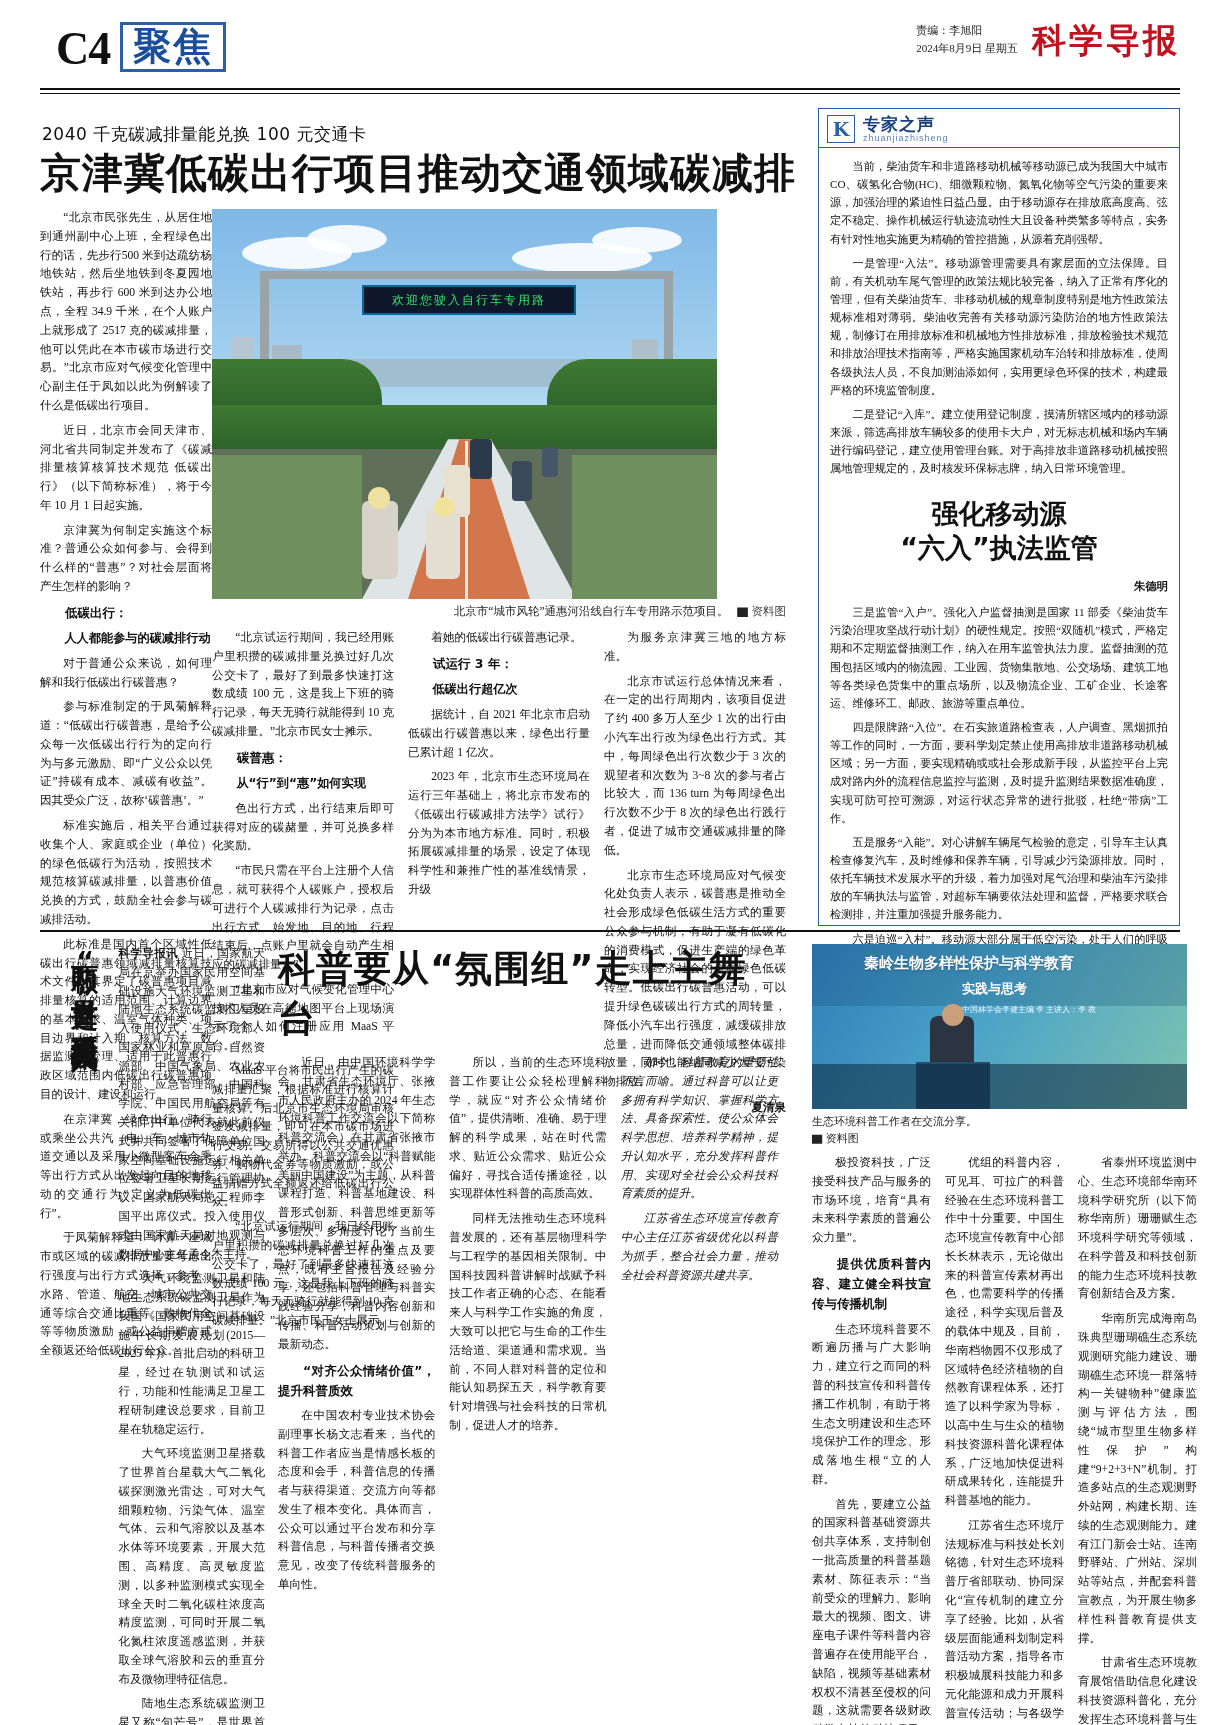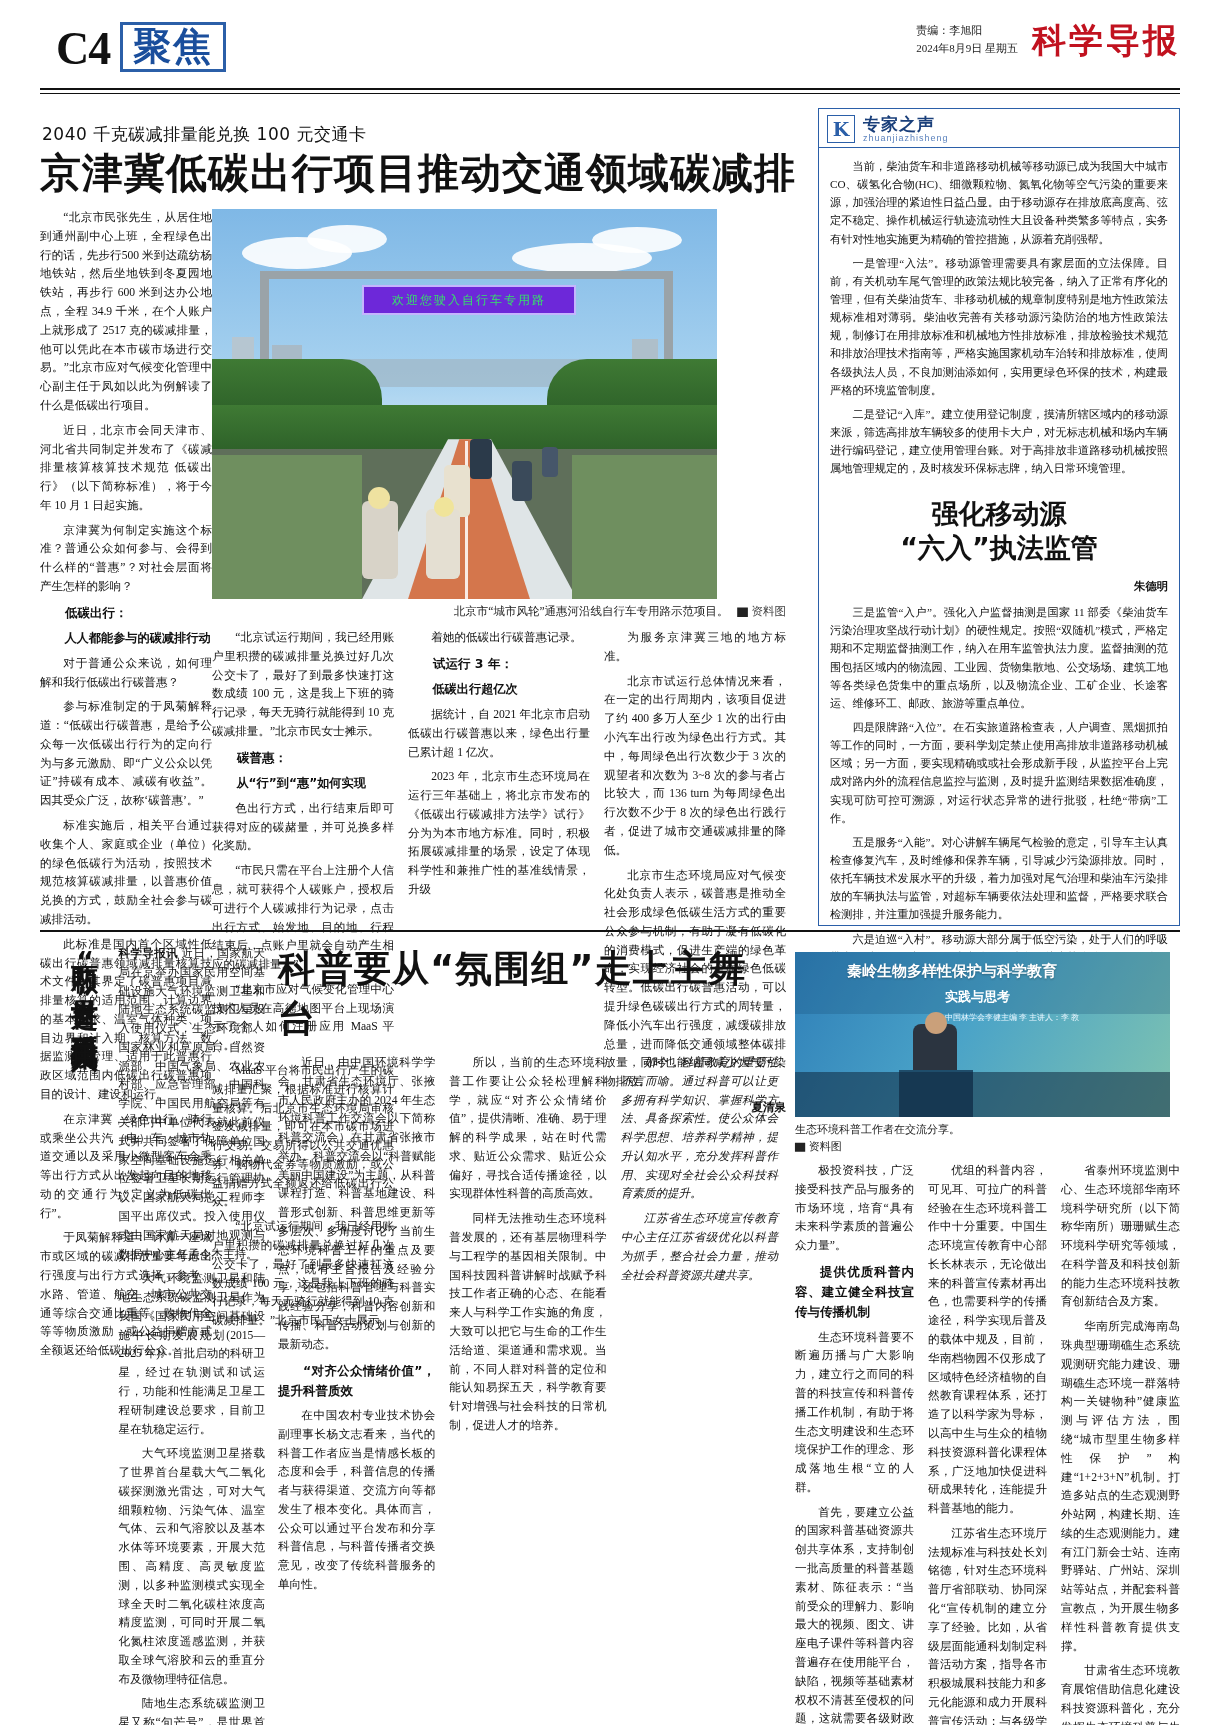--- a/index.html
+++ b/index.html
@@ -43,35 +43,35 @@
   .expert-body{padding:9px 11px 10px 11px;font-size:11.2px;line-height:1.62;text-align:justify;}
   .expert-body p{margin:0 0 6px 0;text-indent:2em;}
   .expert-h{font-family:"DejaVu Sans",sans-serif;font-size:27px;font-weight:700;text-align:center;line-height:1.25;margin:20px 0 12px 0;color:#111;}
   .expert-author{text-align:right;font-size:11.3px;font-weight:700;margin:2px 0 8px 0;}
 
   
   .hrule{position:absolute;left:40px;top:930px;width:1140px;border-top:2px solid #111;}
   .zone-c{position:absolute;left:40px;top:944px;width:225px;height:760px;}
   .vert-title{font-family:"DejaVu Sans",sans-serif;font-size:29px;font-weight:700;line-height:1.18;letter-spacing:1px;width:62px;float:left;margin:0 8px 4px 0;}
   .zone-d{position:absolute;left:278px;top:944px;width:500px;height:760px;}
-  .zone-e{position:absolute;left:795px;top:944px;width:385px;height:760px;margin-top:8px;}
+  .zone-e{position:absolute;left:812px;top:944px;width:385px;height:760px;}
 
   .big-head2{font-family:"DejaVu Sans",sans-serif;font-size:37px;font-weight:700;letter-spacing:1px;margin:0 0 10px 0;color:#111;}
   .small-label{font-family:"DejaVu Sans",sans-serif;font-weight:700;font-size:11.5px;}
 
   .photo2{width:375px;height:165px;position:relative;overflow:hidden;}
   .cap2{font-size:11px;line-height:1.5;color:#222;margin-top:4px;}
 
   
   .sky{position:absolute;inset:0;background:linear-gradient(#7fb8e6 0%,#a9d3f0 45%,#cfe6f5 62%,#e6f1f7 100%);}
   .cloud{position:absolute;background:#fff;border-radius:50%;opacity:.9;}
   .trees{position:absolute;left:0;right:0;background:linear-gradient(#3f7a34,#2c5f28);}
   .road{position:absolute;}
   .gantry{position:absolute;background:#9aa3a8;}
-  .lcdsign{position:absolute;background:#6d28d9;border:2px solid #c4b5fd;display:flex;align-items:center;justify-content:center;color:#36e06a;font-family:"DejaVu Sans",sans-serif;font-size:12px;letter-spacing:2px;}
+  .lcdsign{position:absolute;background:#0f172a;border:2px solid #0369a1;display:flex;align-items:center;justify-content:center;color:#36e06a;font-family:"DejaVu Sans",sans-serif;font-size:12px;letter-spacing:2px;}
   .rider{position:absolute;}
 </style>
 </head>
 <body>
 
 <div class="page">
 
   <div class="masthead">
     <div class="m-left">
       <div class="pagenum">C4</div>
@@ -272,20 +272,20 @@
         <p>生态环境科普要不断遍历播与广大影响力，建立行之而同的科普的科技宣传和科普传播工作机制，有助于将生态文明建设和生态环境保护工作的理念、形成落地生根“立的人群。</p>
         <p>首先，要建立公益的国家科普基础资源共创共享体系，支持制创一批高质量的科普基题素材、陈征表示：“当前受众的理解力、影响最大的视频、图文、讲座电子课件等科普内容普遍存在使用能平台，缺陷，视频等基础素材权权不清甚至侵权的问题，这就需要各级财政科学支持的科技项目，在不透彻的前提下购产生出高质量的可视化图片、动漫视频、三维模型包等，并纳入公益的科普共创共享体系。”</p>
       </div>
       <div class="col" style="width:119px;">
         <p>优组的科普内容，可见耳、可拉广的科普经验在生态环境科普工作中十分重要。中国生态环境宣传教育中心部长长林表示，无论做出来的科普宣传素材再出色，也需要科学的传播途径，科学实现后普及的载体中规及，目前，华南档物园不仅形成了区域特色经济植物的自然教育课程体系，还打造了以科学家为导标，以高中生与生众的植物科技资源科普化课程体系，广泛地加快促进科研成果转化，连能提升科普基地的能力。</p>
         <p>江苏省生态环境厅法规标准与科技处长刘铭德，针对生态环境科普厅省部联动、协同深化“宣传机制的建立分享了经验。比如，从省级层面能通科划制定科普活动方案，指导各市积极城展科技能力和多元化能源和成力开展科普宣传活动；与各级学校、企业共建一批生态环境科普基地，推动形成重点突破。</p>
 
       </div>
       <div class="col" style="width:119px;">
         <p>省泰州环境监测中心、生态环境部华南环境科学研究所（以下简称华南所）珊珊赋生态环境科学研究等领域，在科学普及和科技创新的能力生态环境科技教育创新结合及方案。</p>
-        <p>华南所完成海南岛珠典型珊瑚礁生态系统观测研究能力建设、珊瑚礁生态环境一群落特构一关键物种”健康监测与评估方法，围绕“城市型里生物多样性保护”构建“1+2+3+N”机制。打造多站点的生态观测野外站网，构建长期、连续的生态观测能力。建有江门新会士站、连南野驿站、广州站、深圳站等站点，并配套科普宣教点，为开展生物多样性科普教育提供支撑。</p>
+        <p>华南所完成海南岛珠典型珊瑚礁生态系统观测研究能力建设、珊瑚礁生态环境一群落特构一关键物种”健康监测与评估方法，围绕“城市型里生物多样性保护”构建“9+2+3+N”机制。打造多站点的生态观测野外站网，构建长期、连续的生态观测能力。建有江门新会士站、连南野驿站、广州站、深圳站等站点，并配套科普宣教点，为开展生物多样性科普教育提供支撑。</p>
         <p>甘肃省生态环境教育展馆借助信息化建设科技资源科普化，充分发挥生态环境科普与生态、通面与渐款国特色，直讲展示区涵盖五大板块，通辐射有直询现覆功能。沉浸式主题数块体验区内设立动模式、体验者可以身临其境，感受甘肃的地理地貌、动植物信息，形成让人们对甘肃生态环境的理解。</p>
 
       </div>
     </div>
   </div>
 
 </div>
 
 </body></html>

